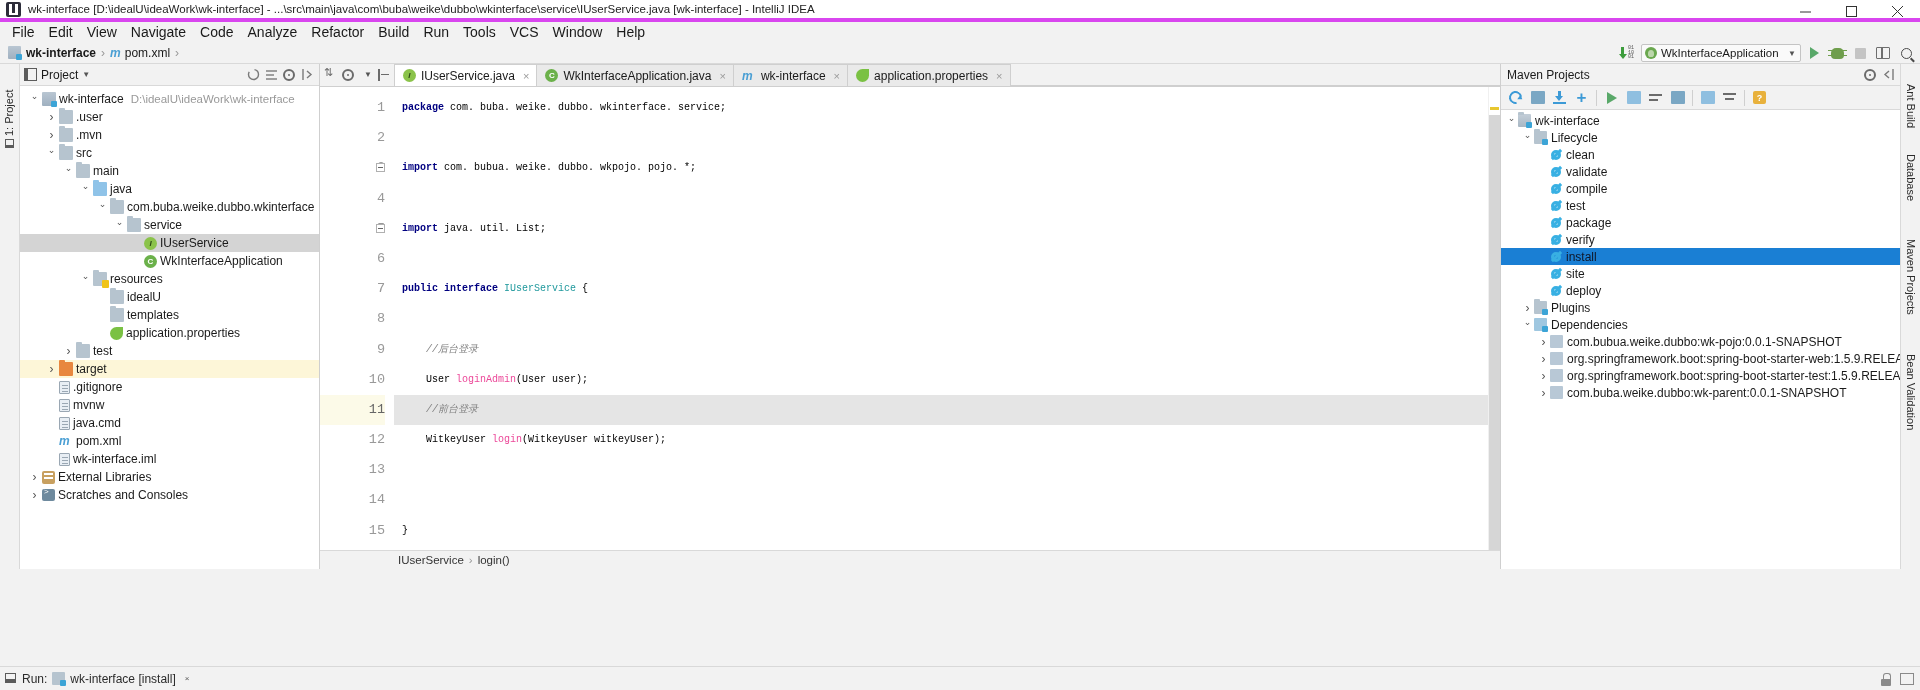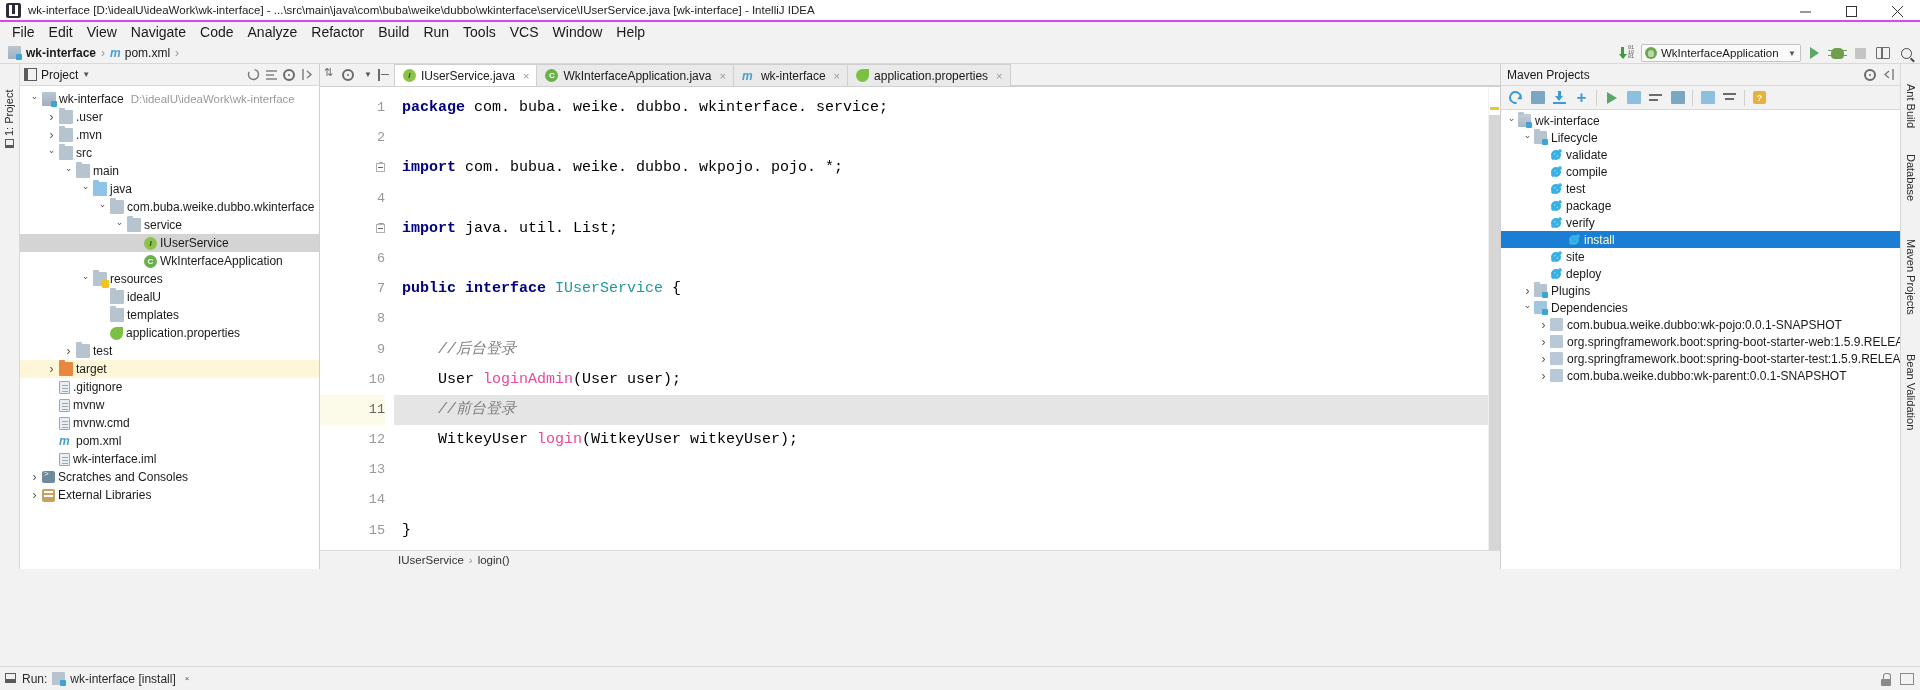--- a/index.html
+++ b/index.html
@@ -10,21 +10,21 @@
     font-family:"Liberation Sans", sans-serif;
     font-size:12px; color:#1a1a1a;
     overflow:hidden;
     -webkit-font-smoothing:antialiased;
   }
   .app { position:relative; width:1920px; height:690px; background:#f2f2f2; }
 
   
   .titlebar {
     height:22px; background:#ffffff; display:flex; align-items:center;
-    border-bottom:2px solid #d946ef; position:relative;
+    border-bottom:4px solid #d946ef; position:relative;
   }
   .tb-logo {
     width:15px; height:15px; margin-left:6px; margin-right:7px;
     background:#2d2d3a; border-radius:2px; position:relative; flex:none;
   }
   .tb-logo:after{
     content:""; position:absolute; left:3px; top:2px; width:3px; height:10px;
     background:#fff; box-shadow:6px 0 0 #fff;
   }
   .tb-logo:before{
@@ -160,21 +160,21 @@
 
   .code-area{flex:1;display:flex;position:relative;background:#fff;overflow:hidden;}
   .gutter{
     width:74px;background:#fff;text-align:right;padding-right:9px;padding-top:6px;
     font-family:"Liberation Mono",monospace;font-size:13.5px;color:#999;flex:none;position:relative;
   }
   .gutter .ln{height:30.2px;line-height:30.2px;}
   .gutter .ln.cur{background:#fcfae8;color:#666;}
   .fold{position:absolute;right:0px;width:9px;height:9px;border:1px solid #b0b0b0;background:#fff;}
   .fold:after{content:"";position:absolute;left:1px;top:3px;width:5px;height:1px;background:#666;}
-  .codecol{flex:1;padding-top:6px;font-family:"Liberation Mono",monospace;font-size:15px;position:relative;min-width:0;}
+  .codecol{flex:1;padding-top:6px;font-family:"Liberation Mono",monospace;font-size:10px;position:relative;min-width:0;}
   .cl{height:30.2px;line-height:30.2px;white-space:pre;padding-left:8px;}
   .cl.cur{background:#e5e5e5;}
   .kw{color:#000080;font-weight:bold;}
   .cmt{color:#808080;font-style:italic;}
   .id{color:#000;}
   .mth{color:#ec4899;}
   .typ{color:#20999d;}
 
   .markerbar{width:12px;background:#fff;border-left:1px solid #f0f0f0;position:relative;flex:none;}
   .mk{position:absolute;left:1px;width:9px;height:3px;}
@@ -205,21 +205,21 @@
   .ico-skip{width:13px;height:12px;position:relative;}
   .ico-skip:before{content:"";position:absolute;left:0;top:2px;width:13px;height:2px;background:#6b6b6b;}
   .ico-skip:after{content:"";position:absolute;left:0;top:7px;width:9px;height:2px;background:#6b6b6b;}
   .ico-collapse{width:13px;height:12px;position:relative;}
   .ico-collapse:before{content:"";position:absolute;left:0;top:1px;width:13px;height:2px;background:#6b6b6b;}
   .ico-collapse:after{content:"";position:absolute;left:2px;top:6px;width:9px;height:2px;background:#6b6b6b;}
   .ico-help{width:13px;height:13px;background:#e8b13c;border-radius:2px;color:#fff;font-size:9px;font-weight:bold;display:flex;align-items:center;justify-content:center;}
 
   .mv-tree{flex:1;overflow:hidden;font-size:12px;padding-top:2px;}
   .mrow{height:17px;display:flex;align-items:center;white-space:nowrap;padding-right:4px;}
-  .mrow.sel{background:#1a7fd4;color:#fef9c3;padding-left:18px;}
+  .mrow.sel{background:#1a7fd4;color:#0f172a;}
   .gearic{width:12px;height:12px;position:relative;flex:none;}
   .gearic:before{content:"";position:absolute;inset:1px;border-radius:50%;border:3px solid #38b0e3;}
   .gearic:after{content:"";position:absolute;left:4.5px;top:-0.5px;width:3px;height:13px;background:#38b0e3;box-shadow:0 0 0 0;transform:rotate(45deg);}
   .mvic{width:13px;height:13px;flex:none;position:relative;background:#b6c4cf;border-radius:1px;}
   .mvic:before{content:"";position:absolute;left:0;top:-2px;width:6px;height:3px;background:#b6c4cf;border-radius:1px 1px 0 0;}
   .mvic:after{content:"";position:absolute;right:-1px;bottom:-1px;width:6px;height:6px;background:#3ca4d6;border-radius:1px;}
   .mvic.proj{background:linear-gradient(#c3ced8,#a8b7c4);}
   .mvic.deps{background:#9fc7e0;}
   .mvic.deps:before{display:none;}
   .mvic.jar{background:#b8c8d6;border-radius:1px;}
@@ -473,45 +473,45 @@
           <div class="trow">
             <span style="display:inline-block;width:25px;flex:none;"></span>
             <span class="arrow"></span>
             <span class="ic ic-file"></span>
             <span class="tlabel">mvnw</span>
           </div>
           <div class="trow">
             <span style="display:inline-block;width:25px;flex:none;"></span>
             <span class="arrow"></span>
             <span class="ic ic-file"></span>
-            <span class="tlabel">mvnw.cmd</span>
+            <span class="tlabel">java.cmd</span>
           </div>
           <div class="trow">
             <span style="display:inline-block;width:25px;flex:none;"></span>
             <span class="arrow"></span>
             <span class="ic ic-xml">m</span>
             <span class="tlabel">pom.xml</span>
           </div>
           <div class="trow">
             <span style="display:inline-block;width:25px;flex:none;"></span>
             <span class="arrow"></span>
             <span class="ic ic-file"></span>
             <span class="tlabel">wk-interface.iml</span>
           </div>
           <div class="trow">
             <span style="display:inline-block;width:8px;flex:none;"></span>
             <span class="arrow closed"></span>
+            <span class="ic ic-lib"></span>
+            <span class="tlabel">External Libraries</span>
+          </div>
+          <div class="trow">
+            <span style="display:inline-block;width:8px;flex:none;"></span>
+            <span class="arrow closed"></span>
             <span class="ic ic-console"></span>
             <span class="tlabel">Scratches and Consoles</span>
-          </div>
-          <div class="trow">
-            <span style="display:inline-block;width:8px;flex:none;"></span>
-            <span class="arrow closed"></span>
-            <span class="ic ic-lib"></span>
-            <span class="tlabel">External Libraries</span>
           </div>
         </div>
     </div>
 
     <div class="editor">
       <div class="tabbar">
         <div class="tab-tools">
           <span class="ctrl"></span>
           <span class="gear"></span>
           <span class="caret">▼</span>
@@ -661,20 +661,26 @@
           <div class="mrow">
             <span style="display:inline-block;width:20px;flex:none;"></span>
             <span class="arrow open"></span>
             <span class="mvic"></span>
             <span class="mlabel">Lifecycle</span>
           </div>
           <div class="mrow">
             <span style="display:inline-block;width:36px;flex:none;"></span>
             <span class="arrow"></span>
             <span class="gearic"></span>
+            <span class="mlabel">clean</span>
+          </div>
+          <div class="mrow">
+            <span style="display:inline-block;width:36px;flex:none;"></span>
+            <span class="arrow"></span>
+            <span class="gearic"></span>
             <span class="mlabel">validate</span>
           </div>
           <div class="mrow">
             <span style="display:inline-block;width:36px;flex:none;"></span>
             <span class="arrow"></span>
             <span class="gearic"></span>
             <span class="mlabel">compile</span>
           </div>
           <div class="mrow">
             <span style="display:inline-block;width:36px;flex:none;"></span>

